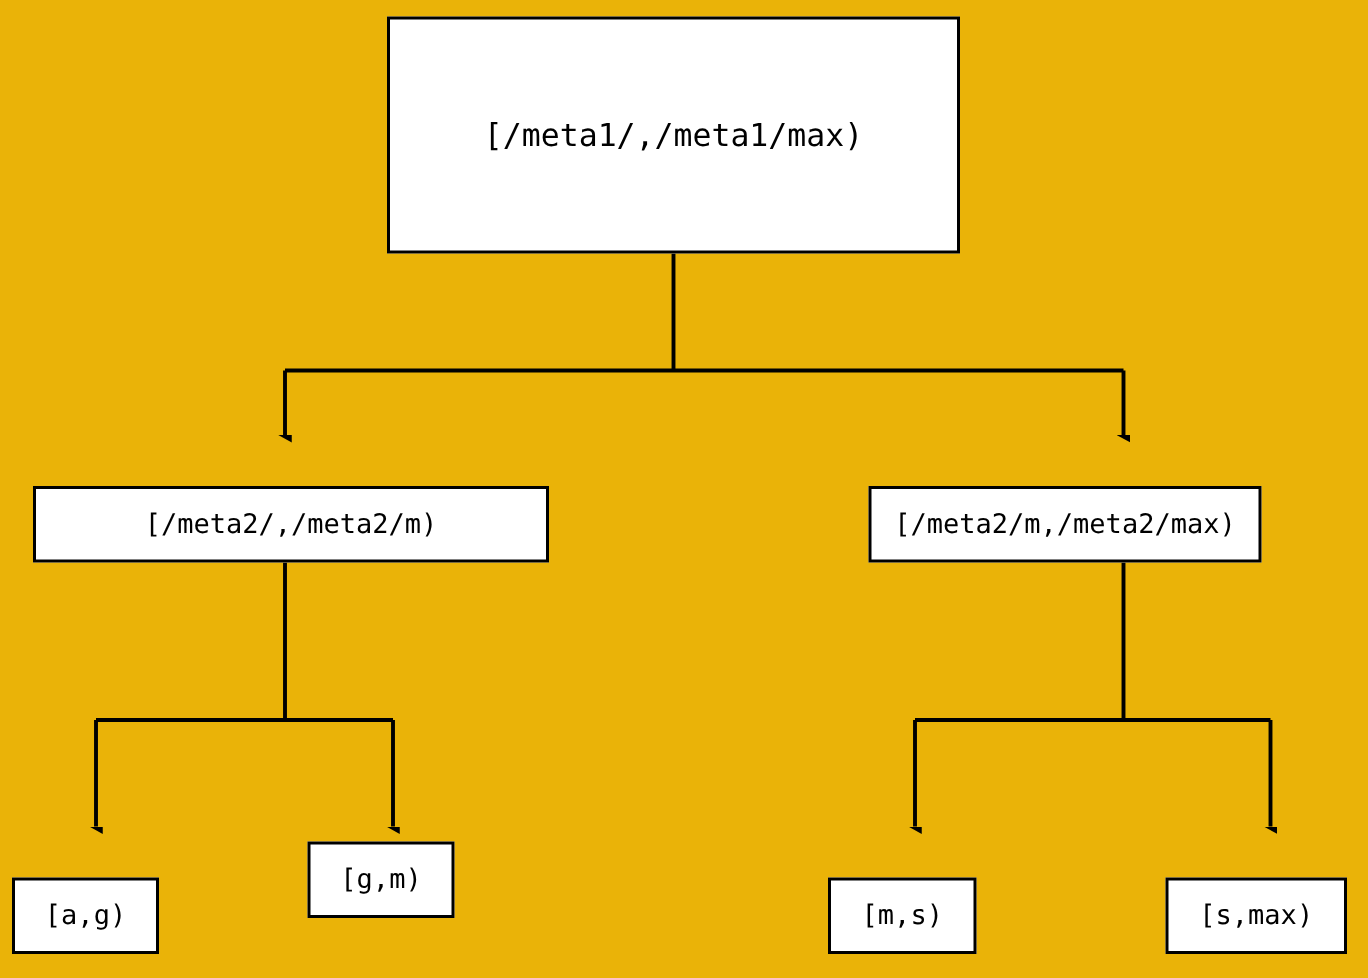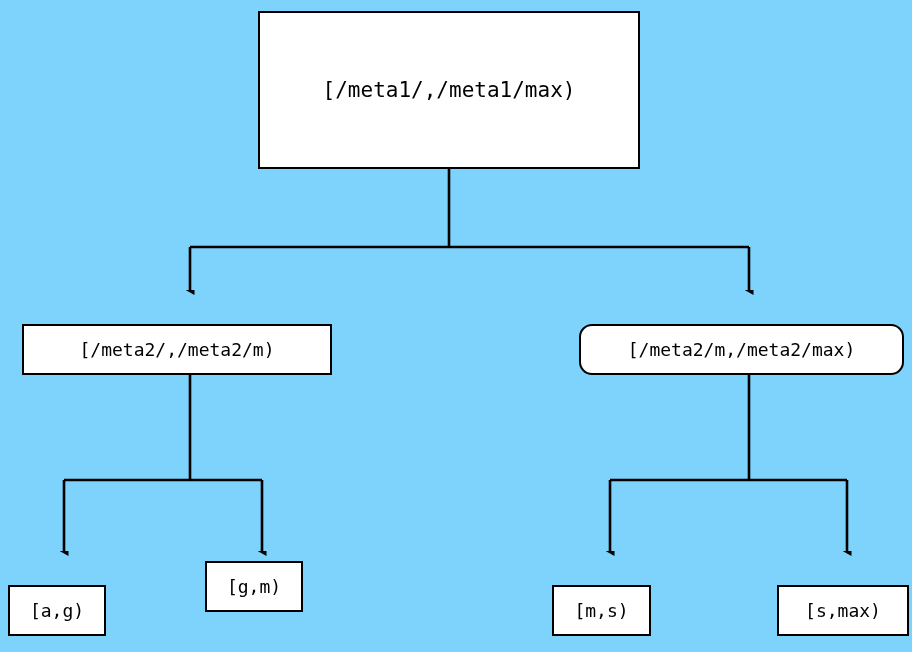--- a/index.html
+++ b/index.html
@@ -11,21 +11,21 @@
   body {
     width: 912px;
     height: 652px;
     font-family: "DejaVu Sans Mono", "Liberation Mono", monospace;
     overflow: hidden;
   }
   #diagram-canvas {
     position: relative;
     width: 912px;
     height: 652px;
-    background: #7dd3fc;
+    background: #eab308;
   }
   #edge-layer {
     position: absolute;
     left: 0;
     top: 0;
     width: 912px;
     height: 652px;
   }
   .node-box {
     position: absolute;
@@ -37,26 +37,26 @@
     justify-content: center;
     z-index: 2;
   }
   .node-label {
     font-family: "DejaVu Sans Mono", "Liberation Mono", monospace;
     color: #000000;
     white-space: pre;
     line-height: 1;
   }
   .node-root   { left: 258px; top: 11px;  width: 382px; height: 158px; }
-  .node-mid-l  { left: 22px;  top: 324px; width: 310px; height: 51px;  }
-  .node-mid-r  { left: 579px; top: 324px; width: 325px; height: 51px; border-radius: 13px;  }
+  .node-mid-l  { left: 22px;  top: 324px; width: 344px; height: 51px;  }
+  .node-mid-r  { left: 579px; top: 324px; width: 262px; height: 51px;  }
   .node-leaf-1 { left: 8px;   top: 585px; width: 98px;  height: 51px; justify-content: center;  }
   .node-leaf-2 { left: 205px; top: 561px; width: 98px;  height: 51px;  }
   .node-leaf-3 { left: 552px; top: 585px; width: 99px;  height: 51px;  }
-  .node-leaf-4 { left: 777px; top: 585px; width: 132px; height: 51px; align-items: center;  }
+  .node-leaf-4 { left: 777px; top: 585px; width: 121px; height: 51px; align-items: center;  }
 
   .node-root   .node-label { font-size: 21px; }
   .node-mid-l  .node-label { font-size: 18px; }
   .node-mid-r  .node-label { font-size: 18px; }
   .node-leaf-1 .node-label,
   .node-leaf-2 .node-label,
   .node-leaf-3 .node-label,
   .node-leaf-4 .node-label { font-size: 18px; }
 </style>
 </head>

